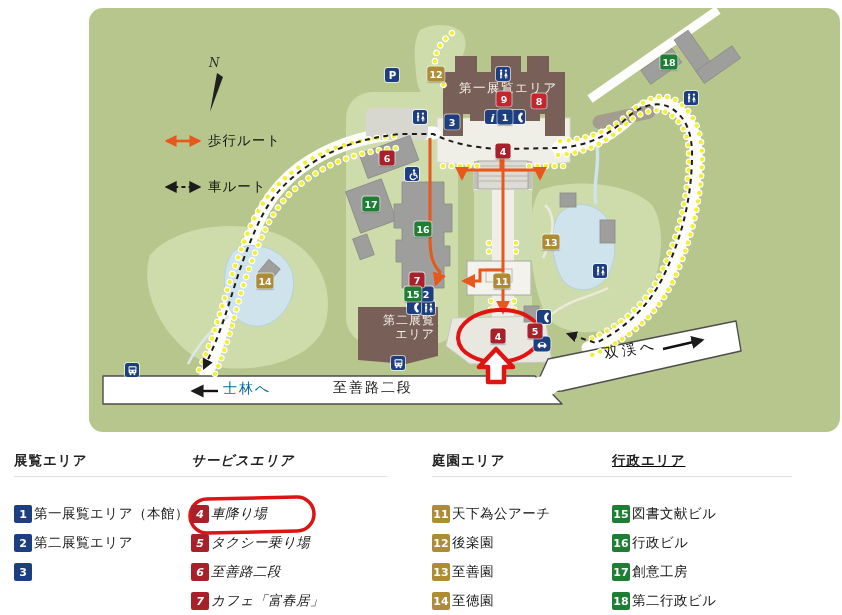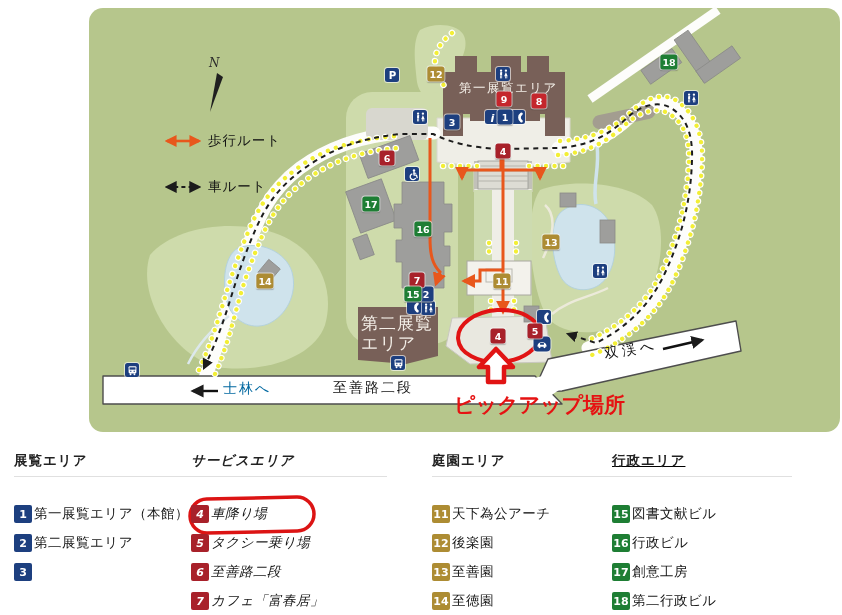--- a/index.html
+++ b/index.html
@@ -6,21 +6,21 @@
   .stage{position:relative;width:842px;height:615px;background:#fff;overflow:hidden;
          font-family:"DejaVu Sans","Liberation Sans",sans-serif;}
   .map{position:absolute;left:0;top:0;width:842px;height:440px;}
   .map svg.geo{position:absolute;left:0;top:0;}
   .overlay-label{position:absolute;white-space:nowrap;}
   .compass-n{left:209px;top:56px;font:italic 12px "DejaVu Serif","Liberation Serif",serif;color:#2b2b2b;}
   .walk-label,.car-label{font-size:13.5px;color:#141414;letter-spacing:1px;}
   .walk-label{left:208px;top:132px;}
   .car-label{left:208px;top:178px;}
   .bldg-main{left:459px;top:80px;font-size:12.5px;color:#f4efe8;letter-spacing:1.5px;}
-  .bldg-second{left:361px;top:313px;width:74px;text-align:left;font-size:17px;
+  .bldg-second{left:361px;top:313px;width:74px;text-align:right;font-size:12px;
                line-height:1.2;color:#f4efe8;letter-spacing:1px;}
   .road-shilin{left:223px;top:380px;font-size:14px;color:#0369a1;letter-spacing:2px;}
   .road-zhishan{left:333px;top:379px;font-size:14px;color:#111;letter-spacing:2px;}
   .road-shuangxi{left:604px;top:341px;font-size:14px;color:#111;letter-spacing:4px;
                  transform:rotate(-9deg);}
   .pickup-label{left:454px;top:391px;font-size:21px;font-weight:bold;color:#e61212;}
   .mk{position:absolute;transform:translate(-50%,-50%);min-width:15px;height:15px;
       line-height:15px;padding:0 2px;box-sizing:border-box;border-radius:2.5px;
       color:#fff;font-size:9.5px;font-weight:bold;text-align:center;
       box-shadow:0 0 0 1px rgba(255,255,255,.6),0 1px 1px rgba(0,0,0,.35);}
@@ -225,21 +225,20 @@
     <div class="overlay-label walk-label">歩行ルート</div>
     <div class="overlay-label car-label">車ルート</div>
     <div class="overlay-label bldg-main">第一展覧エリア</div>
     <div class="overlay-label bldg-second">
       <div>第二展覧</div>
       <div>エリア</div>
     </div>
     <div class="overlay-label road-shilin">士林へ</div>
     <div class="overlay-label road-zhishan">至善路二段</div>
     <div class="overlay-label road-shuangxi">双渓へ</div>
-    <div class="overlay-label pickup-label">ピックアップ場所</div>
 
     <div id="icons-layer">
         <div class="icb" style="left: 392px; top: 75px;">
           <svg viewBox="0 0 14 14" width="13" height="13">
             <use href="#sym-parking"></use>
           </svg>
         </div>
         <div class="icb" style="left: 420px; top: 117px;">
           <svg viewBox="0 0 14 14" width="13" height="13">
             <use href="#sym-restroom"></use>

